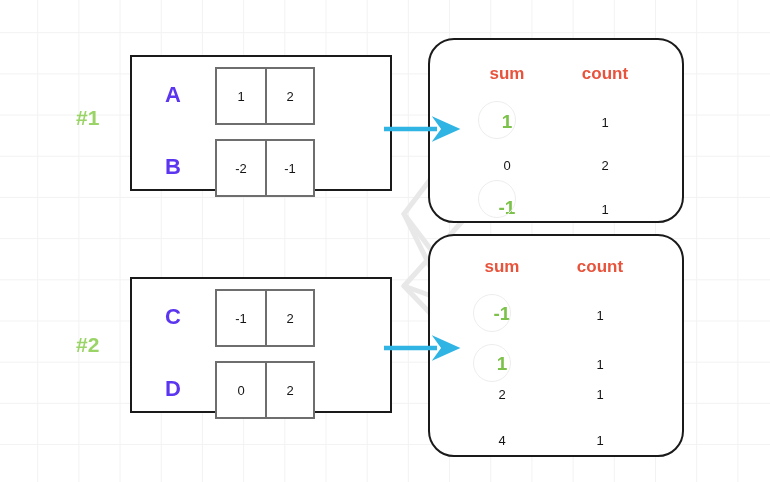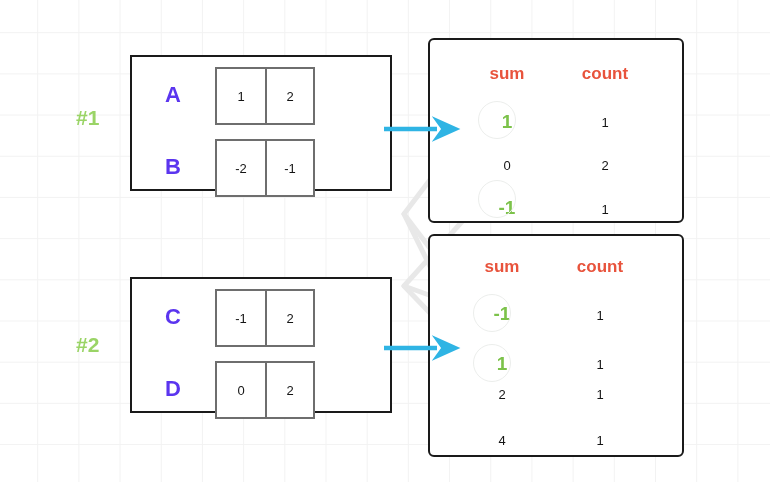--- a/index.html
+++ b/index.html
@@ -57,21 +57,21 @@
     color:#9ad466;
     font-size:21px;
     font-weight:700;
     line-height:1;
   }
 
   
   .result-panel{
     position:absolute;
     border:2px solid #1a1a1a;
-    border-radius:6px;
+    border-radius:26px;
     background:#ffffff;
     box-sizing:border-box;
     z-index:3;
   }
   .res-head{
     position:absolute;
     color:#e8533c;
     font-size:17px;
     font-weight:700;
     line-height:1;

